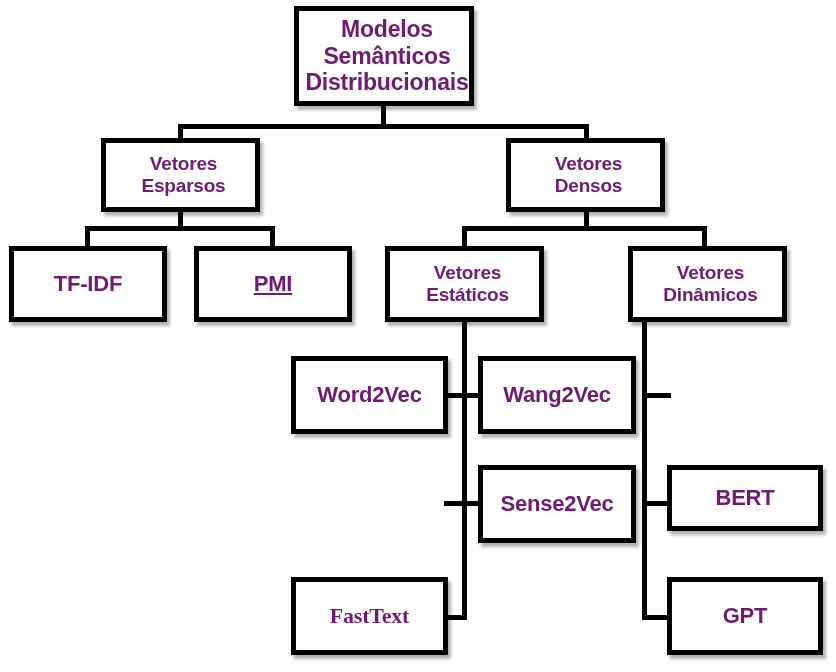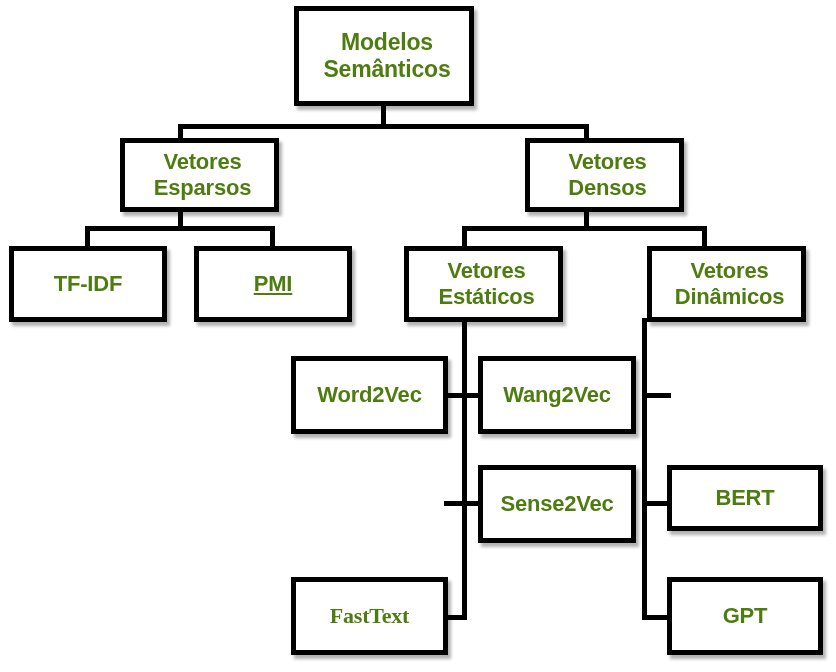--- a/index.html
+++ b/index.html
@@ -19,29 +19,29 @@
   .node {
     position: absolute;
     box-sizing: border-box;
     background: #ffffff;
     border: 5px solid #000000;
     box-shadow: 3px 4px 3px rgba(0,0,0,0.30);
     display: flex;
     align-items: center;
     justify-content: center;
     text-align: center;
-    color: #4d7c0f;
+    color: #701a75;
     font-weight: bold;
     line-height: 1.16;
     letter-spacing: -0.2px;
     z-index: 3;
   }
   .node span { display: block; width: 100%; padding: 0 3px; }
   .t-root   { font-size: 23px; }
-  .t-l2     { font-size: 22px; margin-left: 19px; }
+  .t-l2     { font-size: 19px; }
   .t-leaf   { font-size: 22px; }
 
   
   .conn {
     position: absolute;
     background: #000000;
     z-index: 1;
   }
   .conn-h { height: 5px; }
   .conn-v { width: 5px; }
@@ -75,20 +75,21 @@
 
   <div class="conn conn-v" style="left:642px; top:318px; height:302px;"></div>
   <div class="conn conn-h" style="left:642px; top:393px; width:29px;"></div>
   <div class="conn conn-h" style="left:642px; top:501px; width:29px;"></div>
   <div class="conn conn-h" style="left:642px; top:615px; width:29px;"></div>
 
   <div class="node t-root" style="left:294px; top:6px; width:180px; height:100px;">
     <span>
       <span>Modelos</span>
       <span>Semânticos</span>
+      <span>Distribucionais</span>
     </span>
   </div>
 
   <div class="node t-l2" style="left:101px; top:138px; width:159px; height:74px;">
     <span>
       <span>Vetores</span>
       <span>Esparsos</span>
     </span>
   </div>
 

